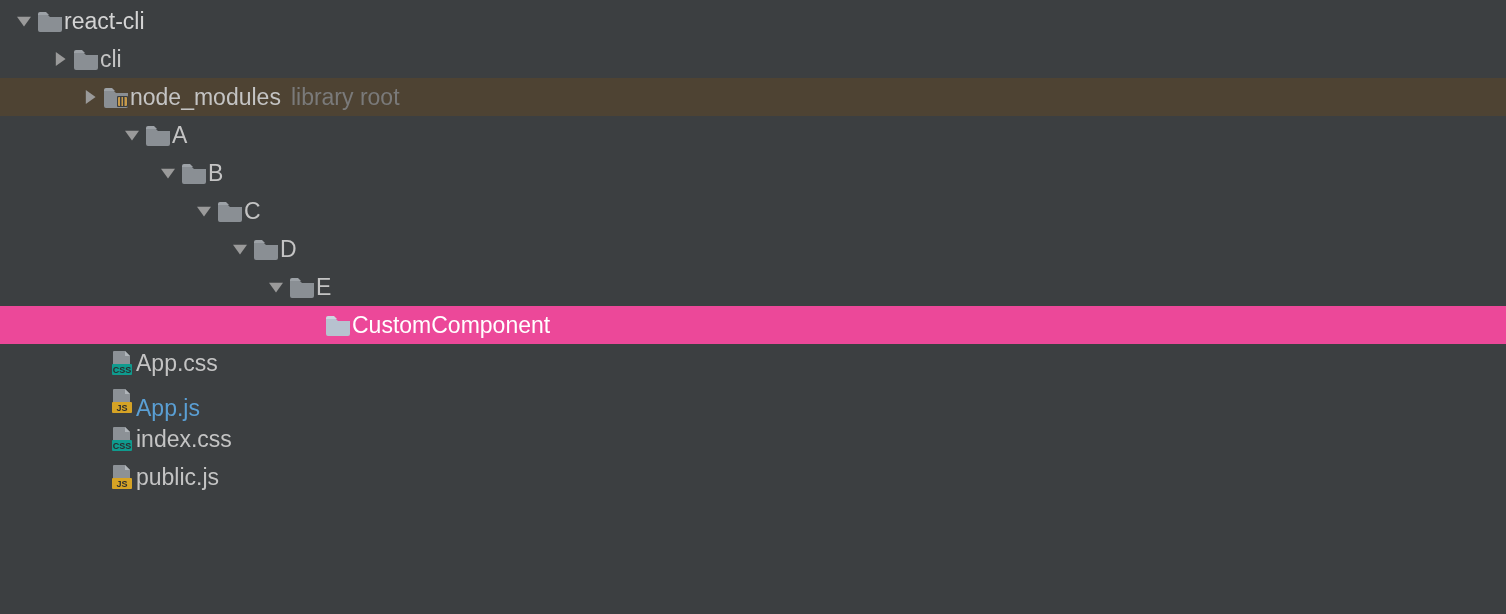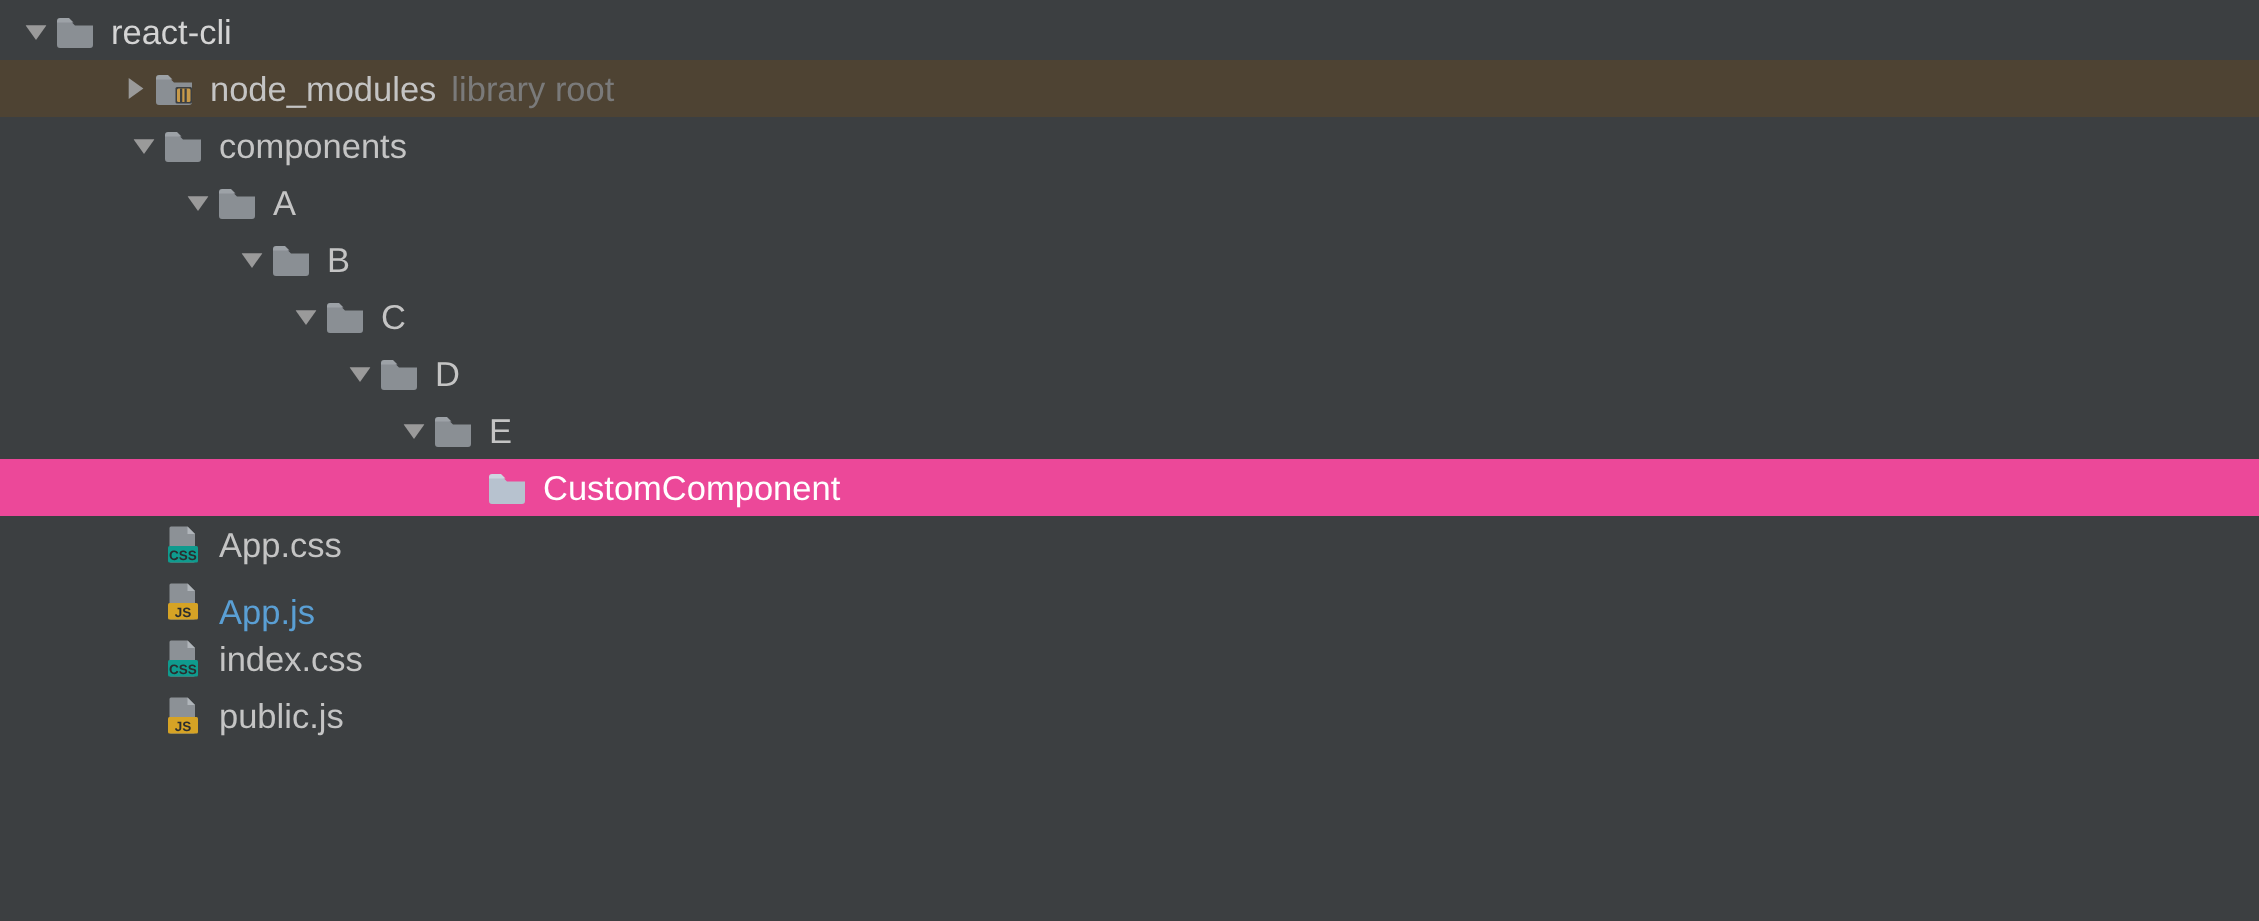--- a/index.html
+++ b/index.html
@@ -32,21 +32,21 @@
     margin-right: 2px;
     margin-left: 4px;
     flex-shrink: 0;
   }
   .arrow svg { display: block; }
   .no-arrow { width: 26px; display:inline-block; flex-shrink:0; }
   .icon {
     width: 28px;
     display: inline-flex;
     justify-content: center;
-    margin-right: 10px;
+    margin-right: 0;
     flex-shrink: 0;
   }
   .label { color: #c4c4c4; }
   .label.bold { font-weight: 400; color: #d4d4d4; }
   .label.muted { color: #7a7a7a; margin-left: 10px; }
   .label.link { color: #5a9fd4; margin-top: 14px; }
   .folder-svg { width: 26px; height: 22px; }
   .file-svg   { width: 24px; height: 26px; }
 </style>
 </head>
@@ -63,20 +63,35 @@
     </span>
     <span class="icon">
       <svg class="folder-svg" viewBox="0 0 26 22">
           <path d="M1 4 h9 l3 3 h12 v13 a2 2 0 0 1 -2 2 H3 a2 2 0 0 1 -2 -2 Z" fill="#8a8f94"></path>
           <path d="M1 4 a2 2 0 0 1 2 -2 h6 l3 3 H1 Z" fill="#9da2a7"></path>
         </svg>
     </span>
     <span class="label bold">react-cli</span>
   </div>
 
+  <div class="row">
+    <span class="indent" style="width:46px"></span>
+    <span class="arrow">
+      <svg width="14" height="14" viewBox="0 0 10 10">
+          <polygon points="2,0 9,5 2,10" fill="#9a9a9a"></polygon>
+        </svg>
+    </span>
+    <span class="icon">
+      <svg class="folder-svg" viewBox="0 0 26 22">
+          <path d="M1 4 h9 l3 3 h12 v13 a2 2 0 0 1 -2 2 H3 a2 2 0 0 1 -2 -2 Z" fill="#8a8f94"></path>
+          <path d="M1 4 a2 2 0 0 1 2 -2 h6 l3 3 H1 Z" fill="#9da2a7"></path>
+        </svg>
+    </span>
+    <span class="label">cli</span>
+  </div>
 
   <div class="row hl-brown">
     <span class="indent" style="width:46px"></span>
     <span class="arrow">
       <svg width="14" height="14" viewBox="0 0 10 10">
           <polygon points="2,0 9,5 2,10" fill="#9a9a9a"></polygon>
         </svg>
     </span>
     <span class="icon">
       <svg class="folder-svg" viewBox="0 0 26 22">
@@ -87,35 +102,20 @@
           <rect x="17" y="11" width="1.5" height="9" fill="#3c3f41"></rect>
           <rect x="20" y="11" width="1.5" height="9" fill="#3c3f41"></rect>
         </svg>
     </span>
     <span class="label">node_modules</span>
     <span class="label muted">library root</span>
   </div>
 
 
 
-  <div class="row">
-    <span class="indent" style="width:82px"></span>
-    <span class="arrow">
-      <svg width="14" height="14" viewBox="0 0 10 10">
-          <polygon points="0,2 10,2 5,9" fill="#9a9a9a"></polygon>
-        </svg>
-    </span>
-    <span class="icon">
-      <svg class="folder-svg" viewBox="0 0 26 22">
-          <path d="M1 4 h9 l3 3 h12 v13 a2 2 0 0 1 -2 2 H3 a2 2 0 0 1 -2 -2 Z" fill="#8a8f94"></path>
-          <path d="M1 4 a2 2 0 0 1 2 -2 h6 l3 3 H1 Z" fill="#9da2a7"></path>
-        </svg>
-    </span>
-    <span class="label">components</span>
-  </div>
 
   <div class="row">
     <span class="indent" style="width:118px"></span>
     <span class="arrow">
       <svg width="14" height="14" viewBox="0 0 10 10">
           <polygon points="0,2 10,2 5,9" fill="#9a9a9a"></polygon>
         </svg>
     </span>
     <span class="icon">
       <svg class="folder-svg" viewBox="0 0 26 22">

